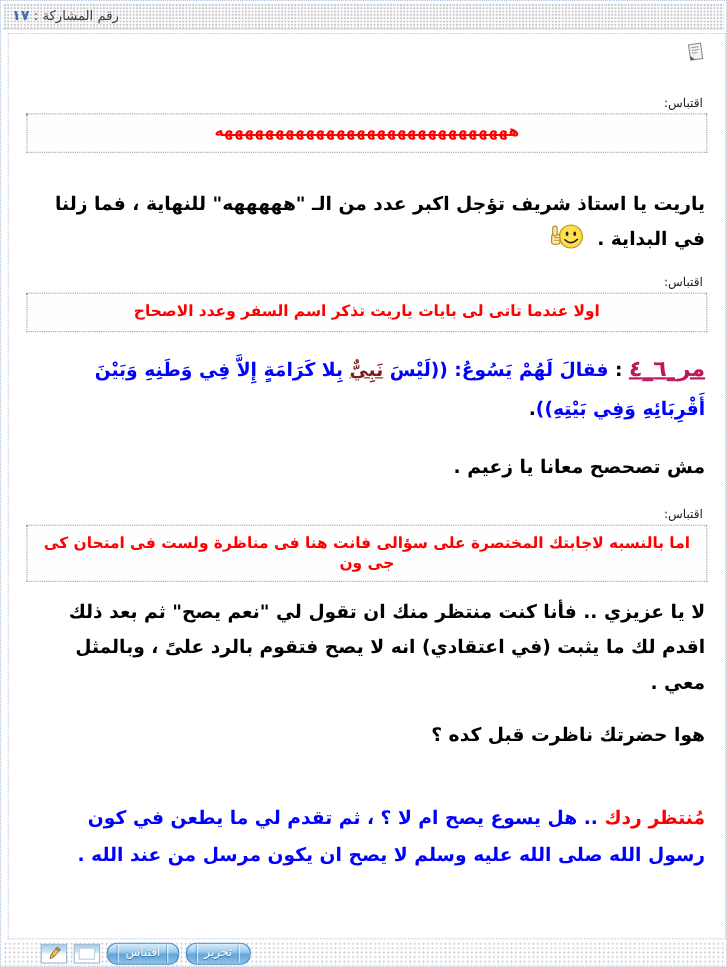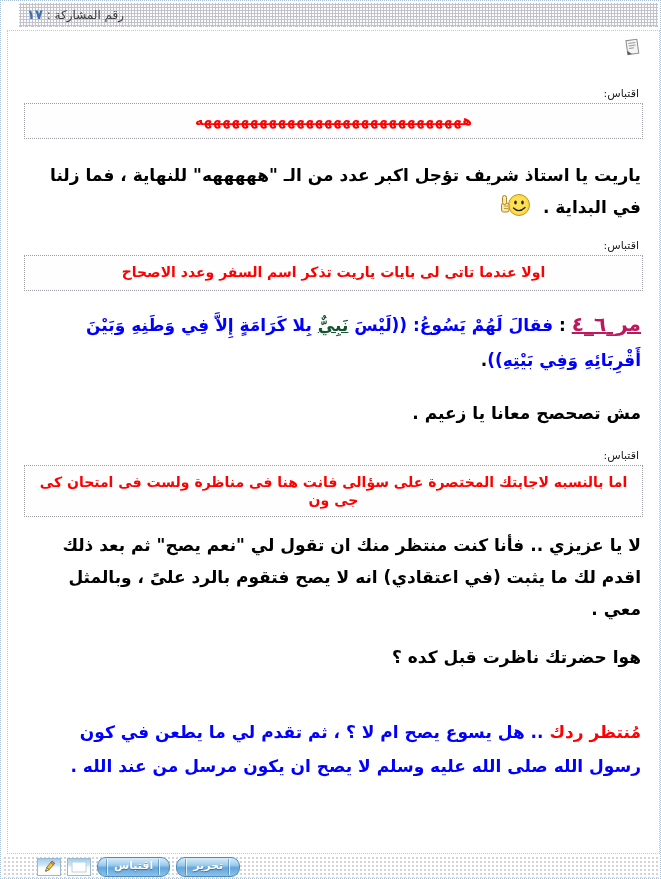--- a/index.html
+++ b/index.html
@@ -5,21 +5,20 @@
   html,body{margin:0;padding:0;background:#fff;}
   .page{
     width:661px;height:879px;box-sizing:border-box;position:relative;
     border:1px dotted #a9c0da;background:#fff;
     font-family:"DejaVu Sans", sans-serif;overflow:hidden;
   }
   .texture{
     background-color:#fcfcfc;
     background-image:radial-gradient(#c2c2ca 1px, rgba(0,0,0,0) 1.2px);
     background-size:3px 3px;
-    margin-left:16px;
   }
   .texture-light{
     background-color:#ffffff;
     background-image:radial-gradient(#d4d4da 0.8px, rgba(0,0,0,0) 1px);
     background-size:4px 4px;
   }
   .header-strip{
     position:absolute;top:2px;left:2px;right:2px;height:23px;
     border-bottom:1px dotted #c6c6cc;
   }
@@ -40,49 +39,49 @@
   .qs3{margin-top:20px;}
   .quote-label{font-size:11px;color:#1c1c1c;text-align:right;padding:0 4px 3px 0;}
   .quote-box{
     border:1px dotted #9d9da5;background:#fefefe;
     min-height:20px;padding:7px 10px;font-weight:bold;color:#ff0000;
     font-size:14px;line-height:18px;
   }
   .q-right{text-align:center;}
   .q-center{text-align:center;}
   .para{
-    margin:20px 6px 0 6px;color:#000;font-weight:bold;
+    margin:31px 6px 0 6px;color:#000;font-weight:bold;
     font-size:17px;line-height:32px;text-align:right;
   }
   .para .smiley{vertical-align:-6px;margin-right:6px;}
   .verse{margin-top:16px;line-height:35px;}
   .verse .ref{color:#be185d;font-size:20px;text-decoration:underline;}
   .verse .sep{color:#000;}
   .verse .blue{color:#0000ff;}
-  .verse .red-u{color:#14532d;text-decoration:underline;text-align:right;}
+  .verse .red-u{color:#7f1d1d;text-decoration:underline;text-align:right;}
   .verse .end{color:#000;}
   .p2{margin-top:19px;}
   .p3{margin-top:12px;}
   .p4{margin-top:16px;}
   .p5{margin-top:42px;line-height:34px;}
   .p5 .lead-red{color:#ff0000;}
   .p5 .blue{color:#0000ff;}
   .post-footer{
     position:absolute;left:2px;right:2px;top:855px;height:22px;
     display:flex;align-items:center;gap:6px;padding-left:34px;direction:ltr;
   }
   .icon-btn{
     width:24px;height:18px;box-sizing:border-box;border:1px solid #9db7cc;
     background:linear-gradient(#9fd0ef 0%,#cfe9f8 40%,#ffffff 55%,#ffffff 100%);
     display:flex;align-items:center;justify-content:center;cursor:pointer;
   }
   .btn-pill{
     height:20px;box-sizing:border-box;border:1px solid #4a8cc2;border-radius:9px;
     background:linear-gradient(#d9eefb 0%,#9ccbed 40%,#62a5da 55%,#8fc2e8 100%);
-    color:#fff;font-size:11px;font-weight:bold;line-height:16px;
+    color:#fff;font-size:11px;font-weight:normal;line-height:16px;
     padding:0 16px;position:relative;cursor:pointer;white-space:nowrap;
     text-shadow:0 1px 1px rgba(40,90,140,.8);
   }
   .btn-pill::before,.btn-pill::after{
     content:"";position:absolute;top:1px;bottom:1px;width:1px;
     background:rgba(255,255,255,.75);box-shadow:-1px 0 0 rgba(58,118,168,.55);
   }
   .btn-pill::before{left:9px;}
   .btn-pill::after{right:9px;}
 </style>

